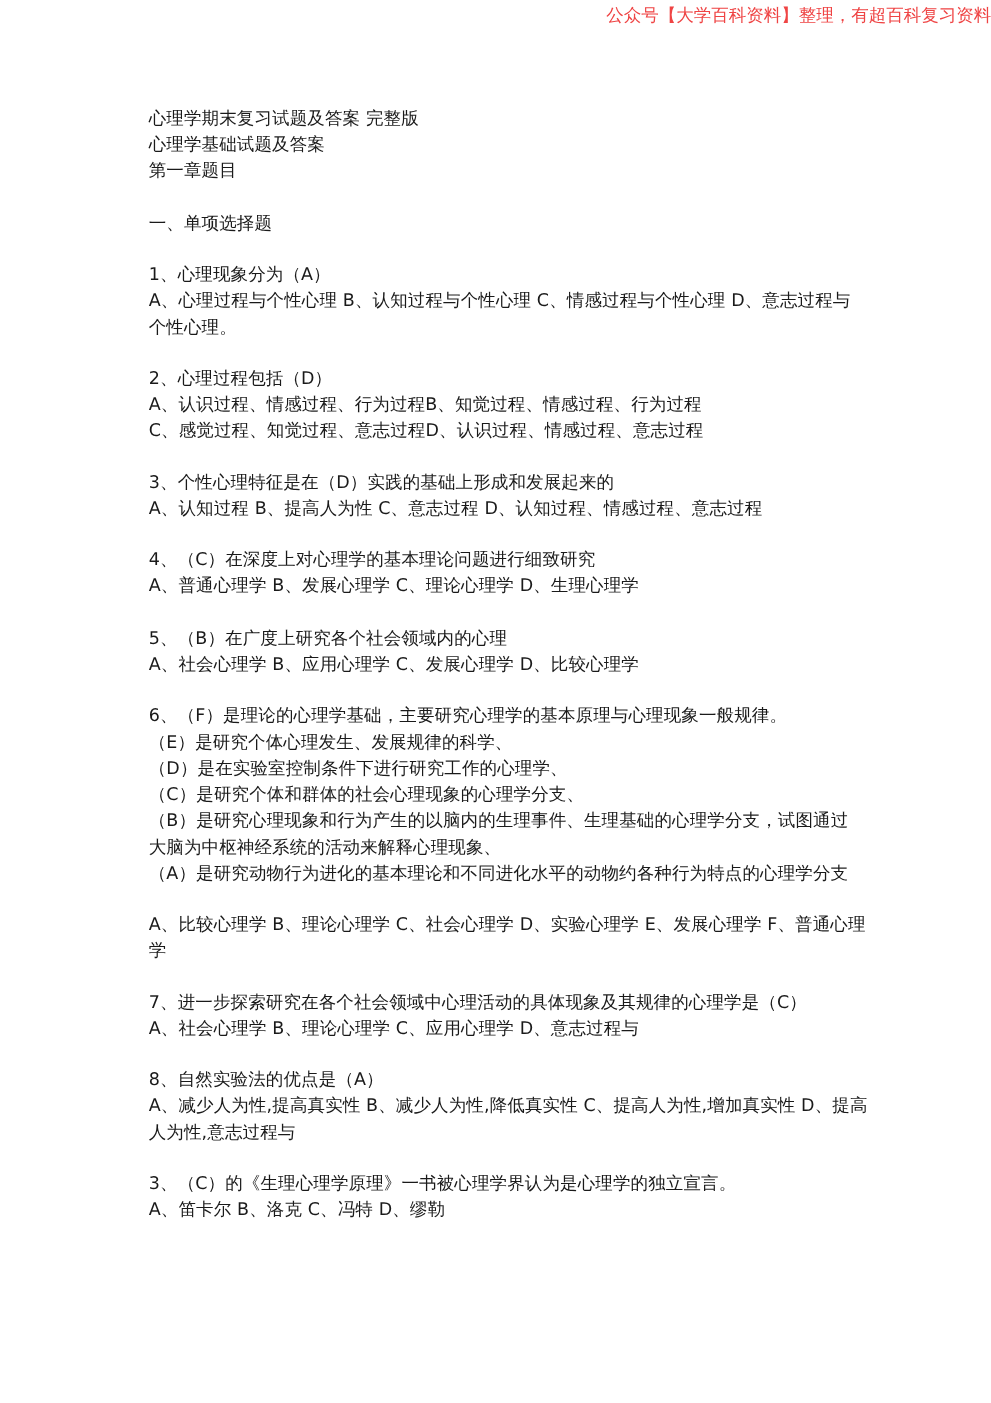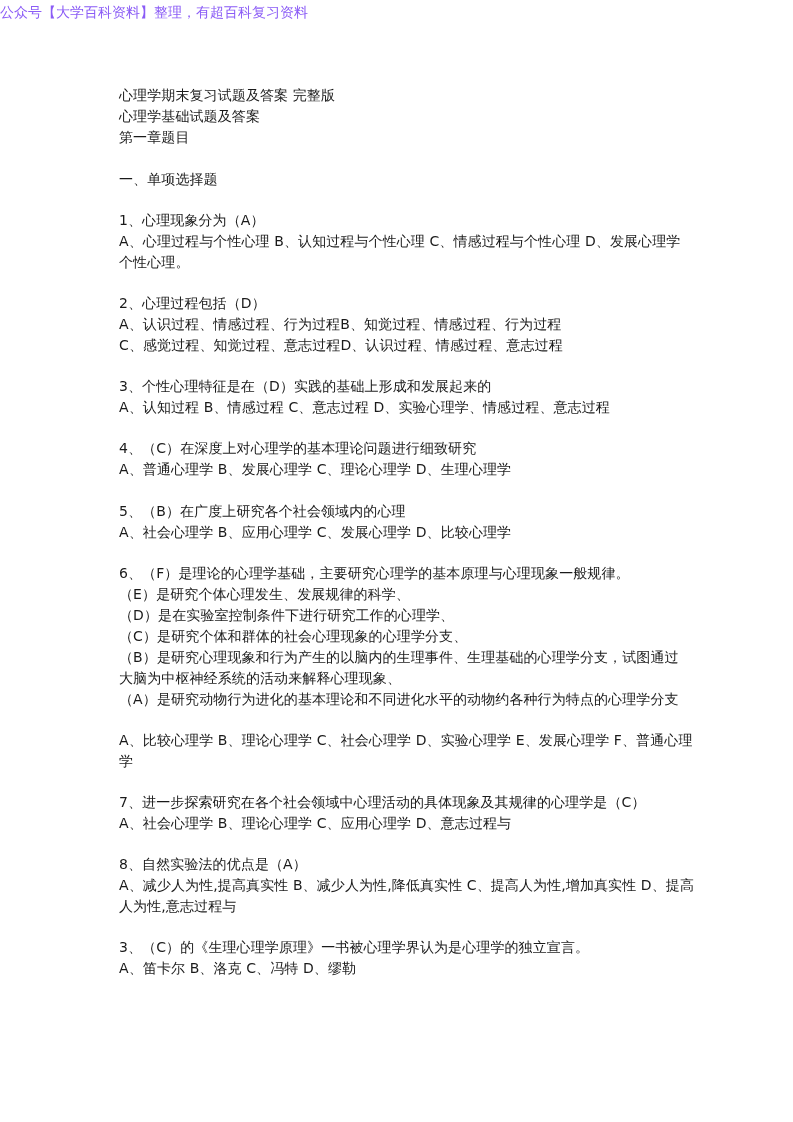--- a/index.html
+++ b/index.html
@@ -1,42 +1,42 @@
 <!DOCTYPE html>
 <html><head>
   <meta charset="utf-8">
   <style>
     html, body { margin: 0; padding: 0; background: #ffffff; }
     body { width: 793px; height: 1122px; position: relative; overflow: hidden;
            font-family: "DejaVu Sans", "Liberation Sans", sans-serif; color: #1a1a1a; }
-    .header { position: absolute; top: 4px; left: 0; width: 793px; text-align: left;
-              font-family: "DejaVu Serif", "Liberation Serif", serif; font-size: 14px; color: #8b5cf6; }
+    .header { position: absolute; top: 4px; left: 0; width: 793px; text-align: right;
+              font-family: "DejaVu Serif", "Liberation Serif", serif; font-size: 14px; color: #ef4444; }
     .line { position: absolute; left: 119px; font-size: 14px; line-height: 20px; white-space: nowrap; letter-spacing: 0.1px; }
   </style>
 </head>
 <body>
 
 <div class="header">公众号【大学百科资料】整理，有超百科复习资料</div>
 
 <div>
   <div class="line" style="top:85px">心理学期末复习试题及答案 完整版</div>
   <div class="line" style="top:106px">心理学基础试题及答案</div>
   <div class="line" style="top:127px">第一章题目</div>
   <div class="line" style="top:169px">一、单项选择题</div>
 
   <div class="line" style="top:210px">1、心理现象分为（A）</div>
-  <div class="line" style="top:231px">A、心理过程与个性心理 B、认知过程与个性心理 C、情感过程与个性心理 D、发展心理学</div>
+  <div class="line" style="top:231px">A、心理过程与个性心理 B、认知过程与个性心理 C、情感过程与个性心理 D、意志过程与</div>
   <div class="line" style="top:252px">个性心理。</div>
 
   <div class="line" style="top:293px">2、心理过程包括（D）</div>
   <div class="line" style="top:314px">A、认识过程、情感过程、行为过程B、知觉过程、情感过程、行为过程</div>
   <div class="line" style="top:335px">C、感觉过程、知觉过程、意志过程D、认识过程、情感过程、意志过程</div>
 
   <div class="line" style="top:376px">3、个性心理特征是在（D）实践的基础上形成和发展起来的</div>
-  <div class="line" style="top:397px">A、认知过程  B、情感过程 C、意志过程 D、实验心理学、情感过程、意志过程</div>
+  <div class="line" style="top:397px">A、认知过程  B、提高人为性 C、意志过程 D、认知过程、情感过程、意志过程</div>
 
   <div class="line" style="top:438px">4、（C）在深度上对心理学的基本理论问题进行细致研究</div>
   <div class="line" style="top:459px">A、普通心理学 B、发展心理学 C、理论心理学 D、生理心理学</div>
 
   <div class="line" style="top:501px">5、（B）在广度上研究各个社会领域内的心理</div>
   <div class="line" style="top:522px">A、社会心理学 B、应用心理学 C、发展心理学 D、比较心理学</div>
 
   <div class="line" style="top:563px">6、（F）是理论的心理学基础，主要研究心理学的基本原理与心理现象一般规律。</div>
   <div class="line" style="top:584px">（E）是研究个体心理发生、发展规律的科学、</div>
   <div class="line" style="top:605px">（D）是在实验室控制条件下进行研究工作的心理学、</div>

